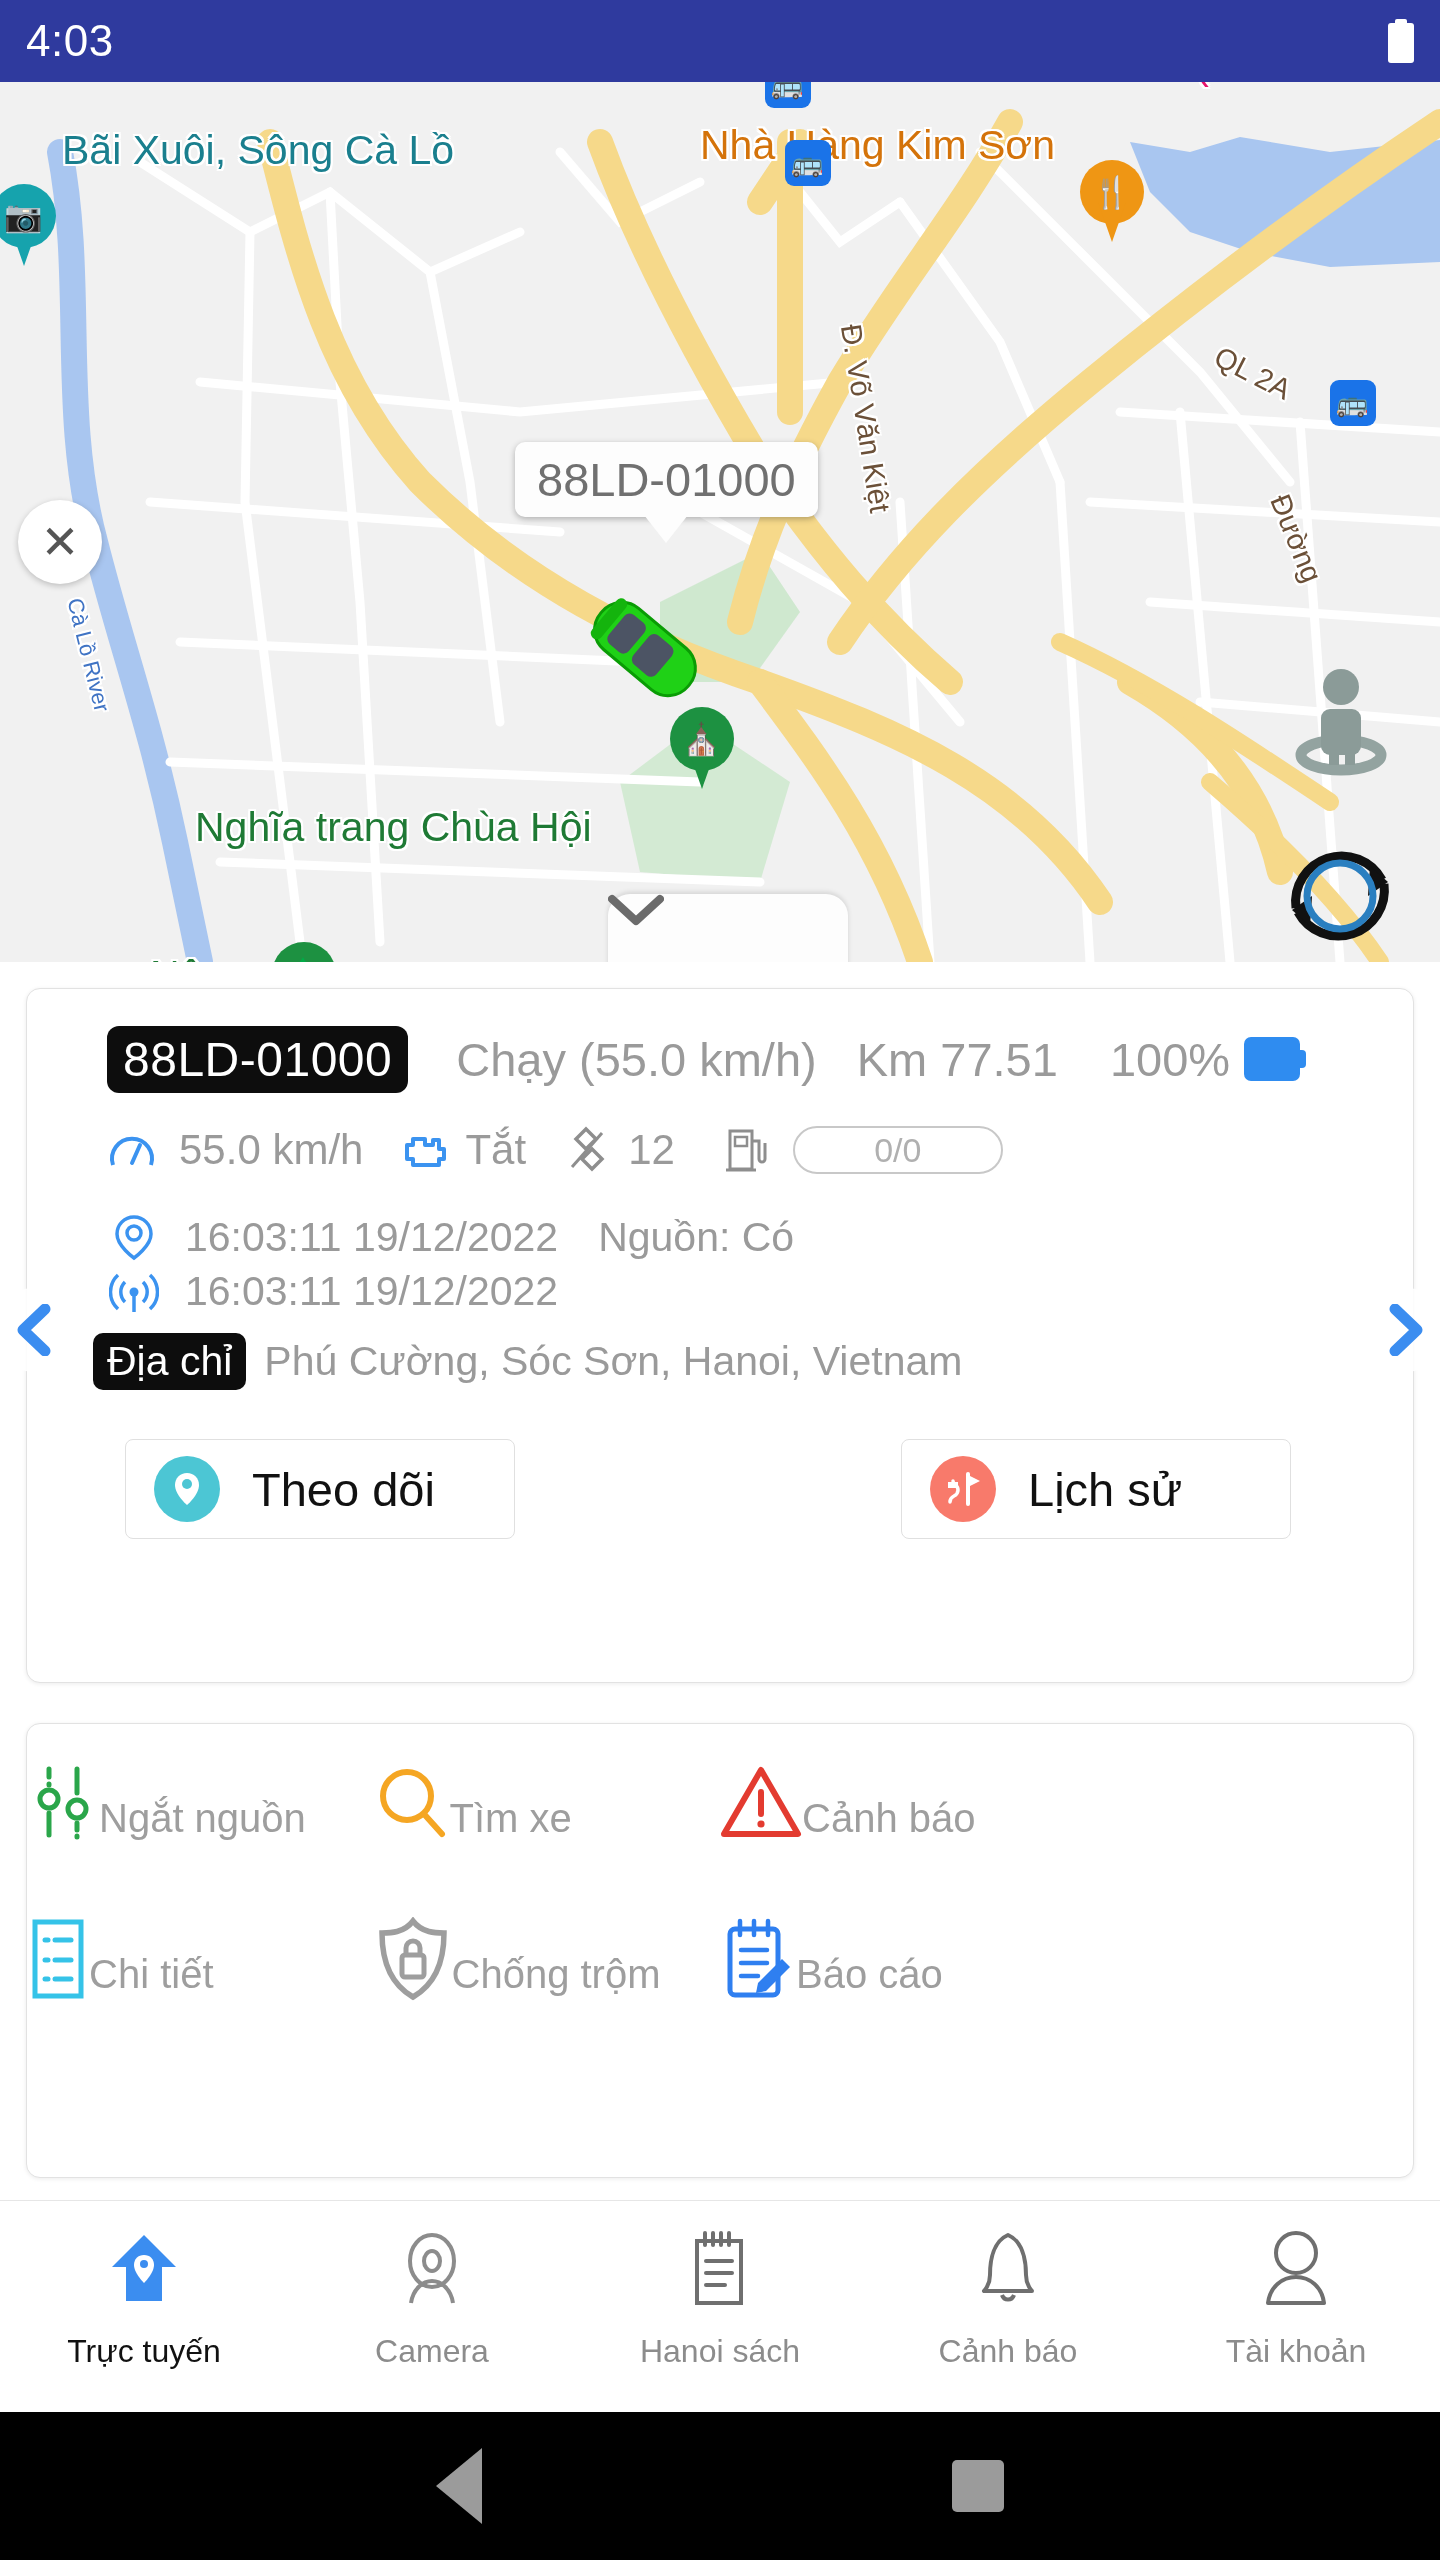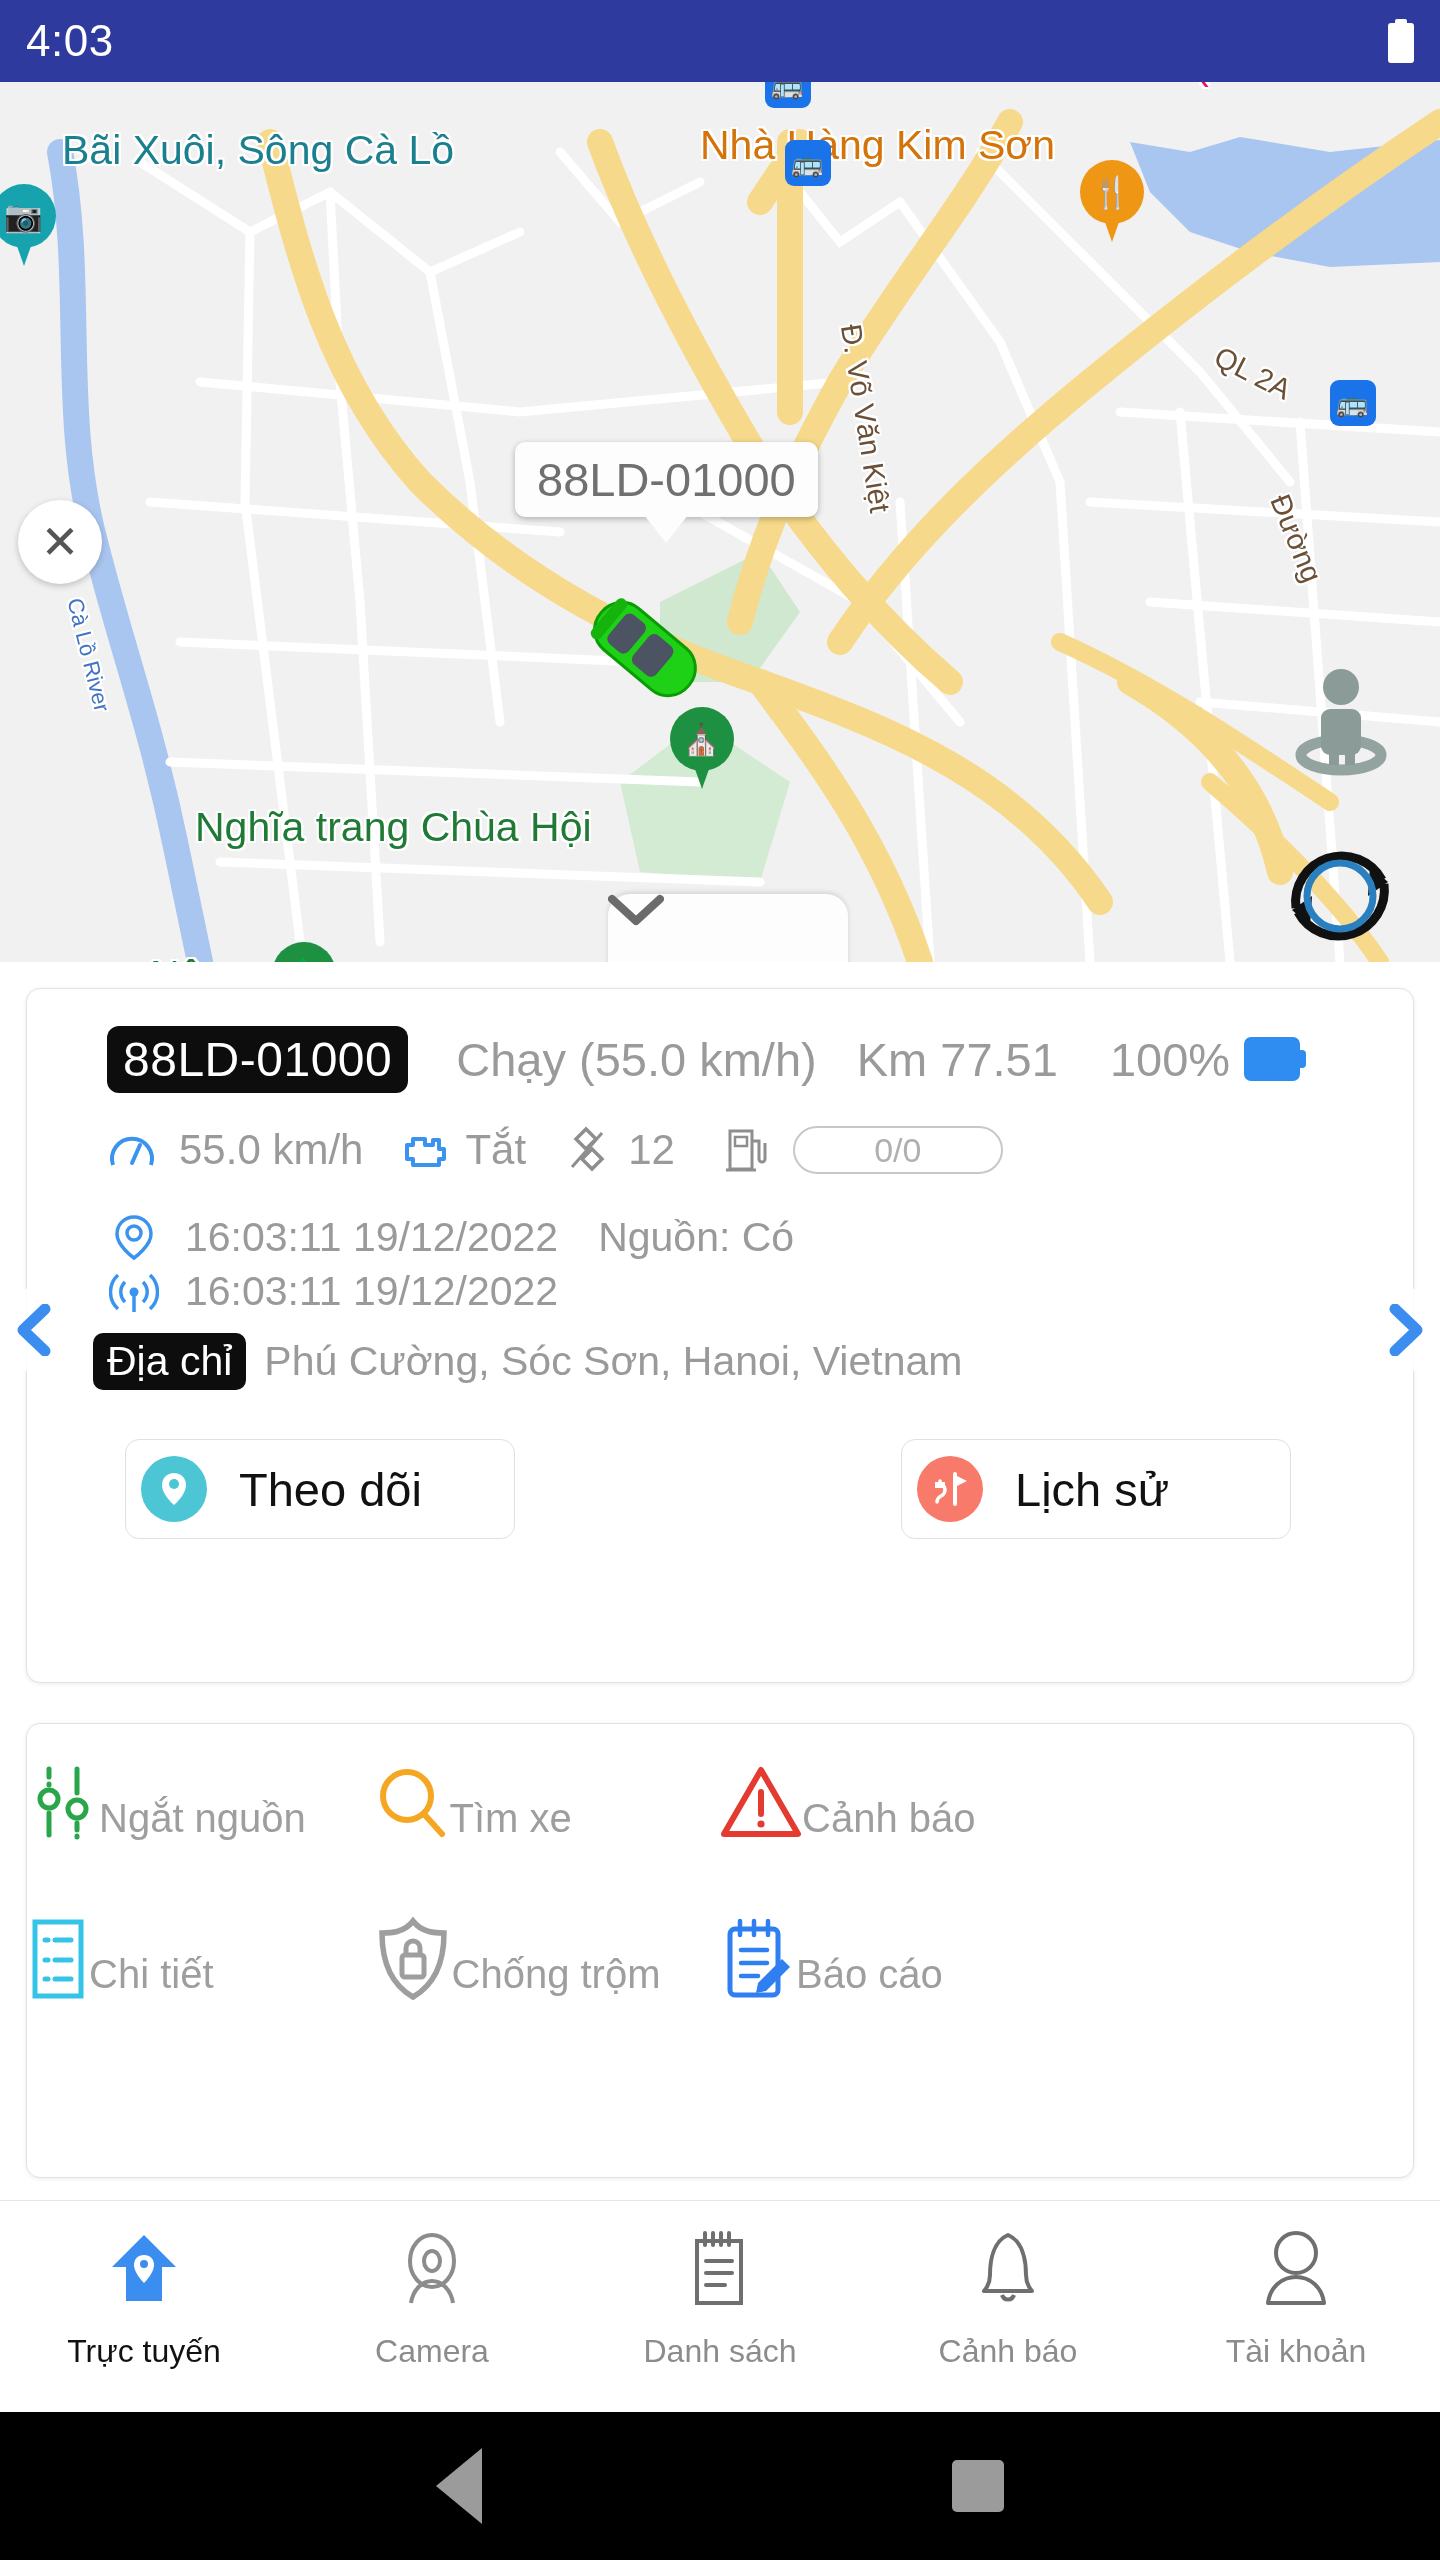--- a/index.html
+++ b/index.html
@@ -115,22 +115,22 @@
 
   .row3 { position:absolute; left:82px; top:218px; right:40px; height:60px; }
   .row4 { position:absolute; left:82px; top:272px; right:40px; height:60px; }
   .row3 .txt, .row4 .txt { font-size:41px; color:#9a9a9a; }
 
   .row5 { position:absolute; left:66px; top:340px; right:40px; height:64px; }
   .addrtag { background:#0d0d0d; color:#fff; border-radius:10px; padding:5px 14px; font-size:41px; }
   .addrtxt { font-size:41px; color:#9a9a9a; margin-left:18px; }
 
   .actionbtn {
-    position:absolute; height:100px; border:1px solid #e0e0e0; border-radius:14px;
-    background:#fff; display:flex; align-items:center; padding-left:15px;
+    position:absolute; height:100px; border:1px solid #e0e0e0; border-radius:8px;
+    background:#fff; display:flex; align-items:center; padding-left:28px;
   }
   .circ { width:66px; height:66px; border-radius:50%; display:flex; align-items:center; justify-content:center; }
   .actionbtn .lbl { font-size:47px; color:#111; margin-left:32px; }
 
   .navarrow {
     position:absolute; width:84px; height:84px; border-radius:50%;
     background:rgba(255,255,255,.88);
     display:flex; align-items:center; justify-content:center;
   }
 
@@ -523,21 +523,21 @@
             <path d="M20 4 L20 16"></path>
               <path d="M28 4 L28 16"></path>
               <path d="M36 4 L36 16"></path>
               <path d="M44 4 L44 16"></path>
             <path d="M21 32 L47 32"></path>
               <path d="M21 44 L47 44"></path>
               <path d="M21 56 L40 56"></path>
           </g>
         </svg>
       </span>
-      <span class="nl">Danh sách</span>
+      <span class="nl">Hanoi sách</span>
     </div>
 
     <div class="nitem">
       <span class="nic">
         <svg width="72" height="78" viewBox="0 0 72 78">
           <path d="M36 6 C22 12 18 30 18 46 C18 56 12 62 12 62 L60 62 C60 62 54 56 54 46 C54 30 50 12 36 6 Z" fill="none" stroke="#6f6f6f" stroke-width="4" stroke-linejoin="round"></path>
           <path d="M30 66 C32 72 40 72 42 66" fill="none" stroke="#6f6f6f" stroke-width="4"></path>
         </svg>
       </span>
       <span class="nl">Cảnh báo</span>

